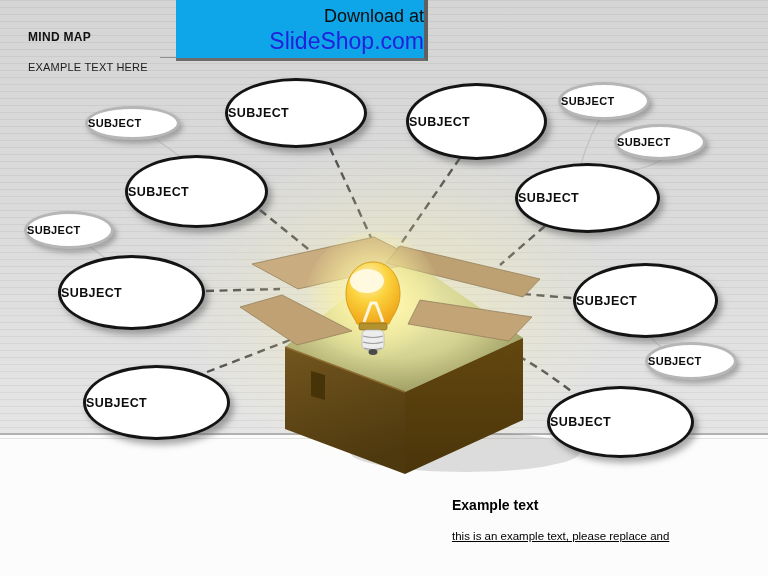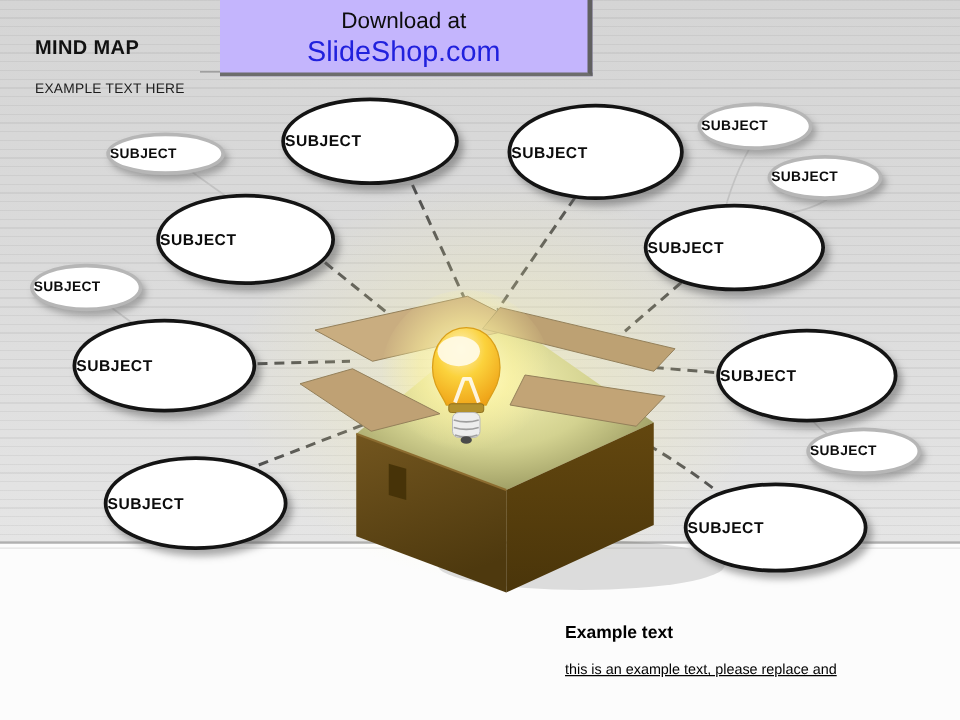--- a/index.html
+++ b/index.html
@@ -18,28 +18,28 @@
   .bg-bottom{
     position:absolute;left:0;top:433px;width:768px;height:143px;
     background:#fcfcfc;border-top:2px solid #b0b0b0;
   }
   .bg-bottom::after{
     content:"";position:absolute;left:0;top:3px;width:100%;height:1px;background:#e2e2e2;
   }
   svg.art{position:absolute;left:0;top:0;}
   
   .hdr{position:absolute;left:28px;top:30px;color:#111;}
-  .hdr .t1{font-size:16px;font-weight:bold;letter-spacing:.3px;}
+  .hdr .t1{font-size:12px;font-weight:bold;letter-spacing:.3px;}
   .hdr .t2{font-size:11px;font-weight:400;margin-top:17px;letter-spacing:.2px;color:#1c1c1c;}
   .hdr-tick{position:absolute;left:160px;top:57px;width:17px;height:1px;background:#8f8f8f;}
   
   .banner{
-    position:absolute;left:176px;top:0;width:298px;height:61px;
-    background:#c4b5fd;border-right:4px solid #606060;border-bottom:3px solid #6d6d6d;
-    text-align:center;box-sizing:border-box;
+    position:absolute;left:176px;top:0;width:252px;height:61px;
+    background:#0ea5e9;border-right:4px solid #606060;border-bottom:3px solid #6d6d6d;
+    text-align:right;box-sizing:border-box;
   }
   .banner .b1{font-size:18px;color:#0d0d0d;margin-top:6px;}
   .banner .b2{font-size:23px;color:#2121dd;margin-top:1px;display:inline-block;cursor:pointer;}
   
   .node{
     position:absolute;border-radius:50%;background:#fff;
     display:flex;align-items:center;justify-content:flex-start;
     box-sizing:border-box;
   }
   .node.big{

